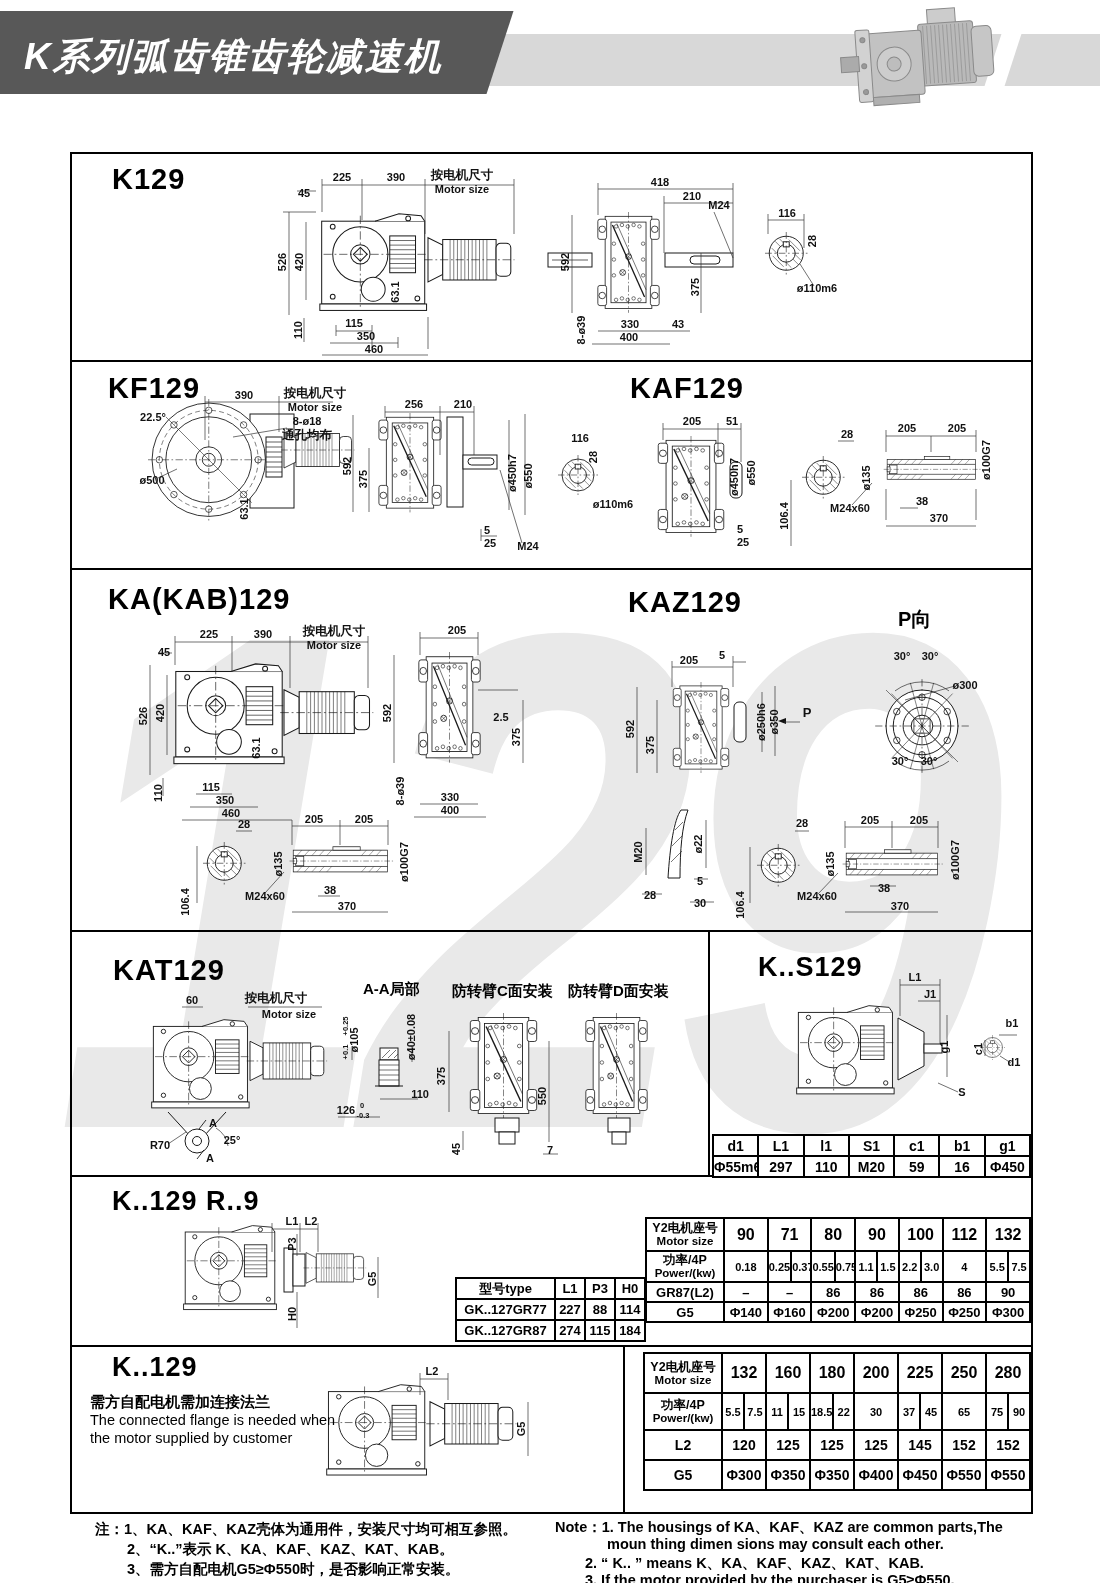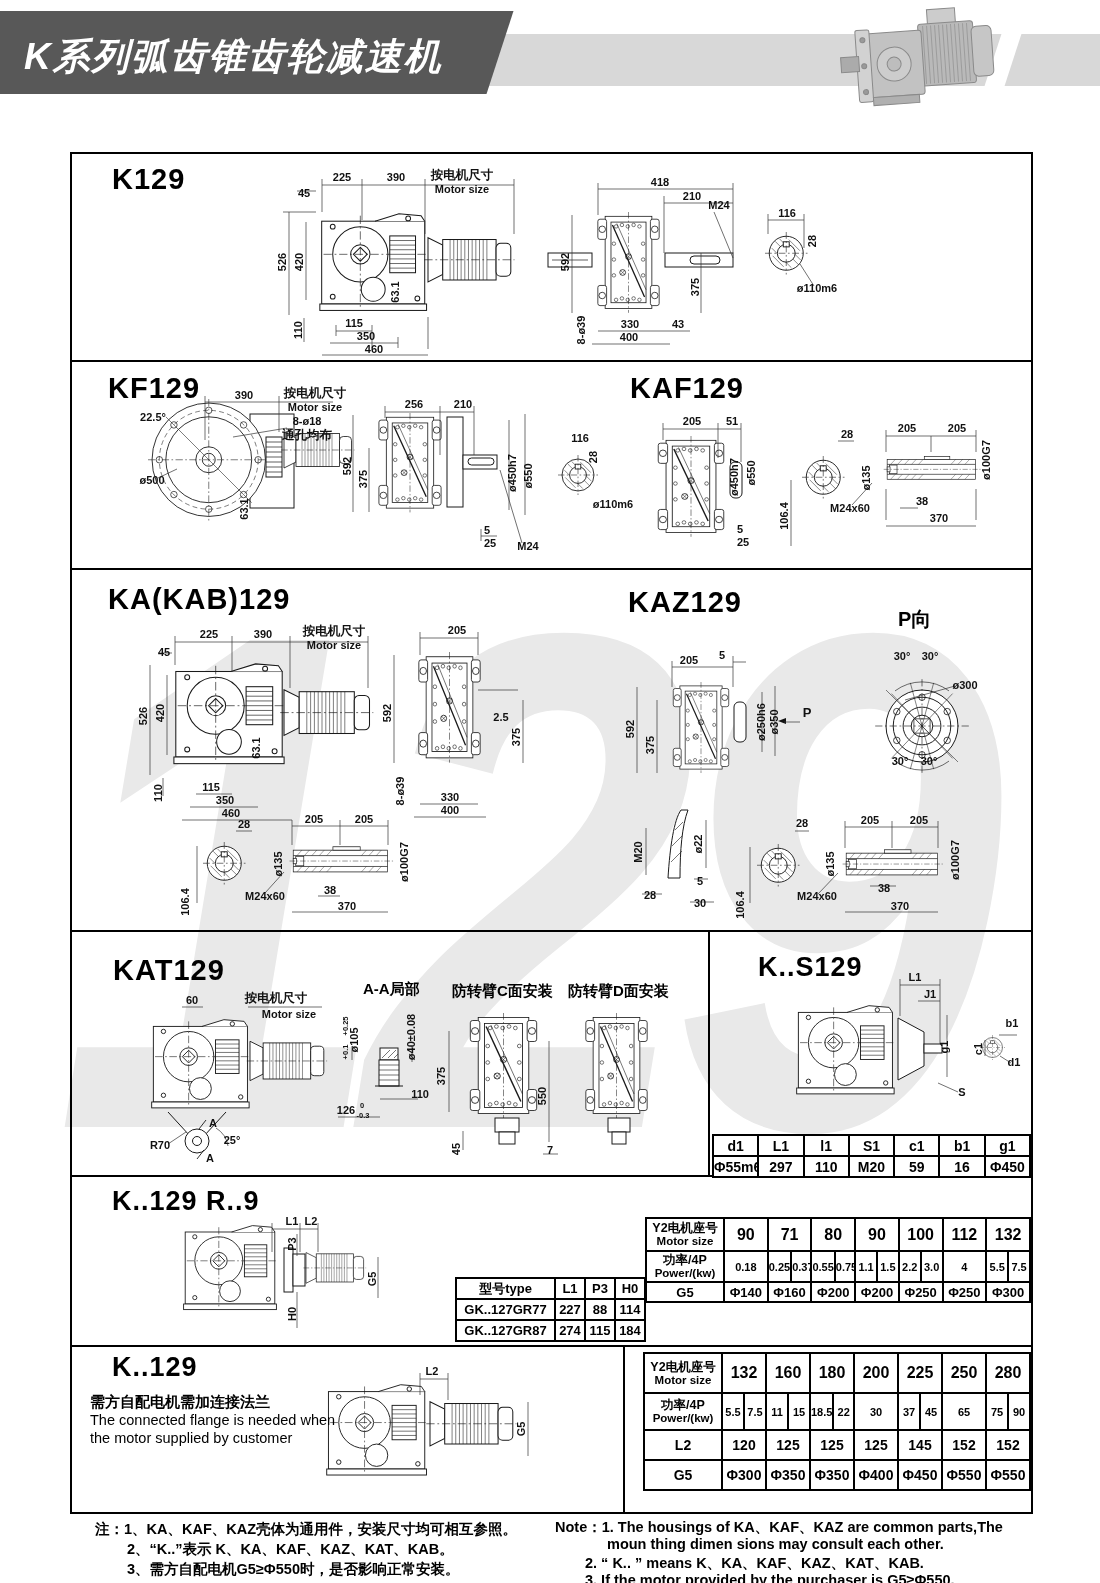--- a/index.html
+++ b/index.html
@@ -585,20 +585,30 @@
           </div>
         </td>
     <td>
           <div class="sp">
             <span>5.5</span>
             <span>7.5</span>
           </div>
         </td>
   </tr>
   <tr>
+    <th style="font-size:13px">GR87(L2)</th>
+    <td>–</td>
+        <td>–</td>
+        <td>86</td>
+        <td>86</td>
+        <td>86</td>
+        <td>86</td>
+        <td>90</td>
+  </tr>
+  <tr>
     <th style="font-size:13px">G5</th>
     <td style="font-size:13px">Φ140</td>
         <td style="font-size:13px">Φ160</td>
         <td style="font-size:13px">Φ200</td>
         <td style="font-size:13px">Φ200</td>
         <td style="font-size:13px">Φ250</td>
         <td style="font-size:13px">Φ250</td>
         <td style="font-size:13px">Φ300</td>
   </tr>
 </tbody>

